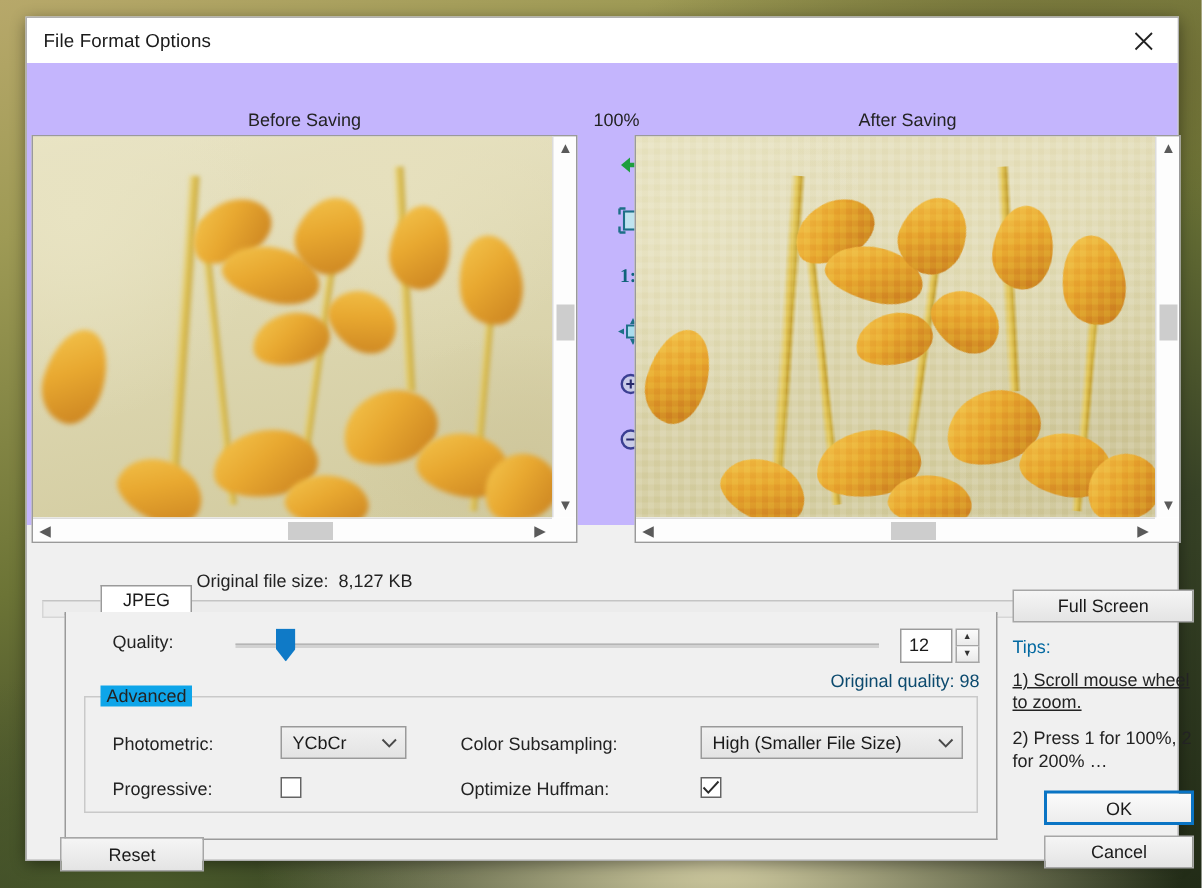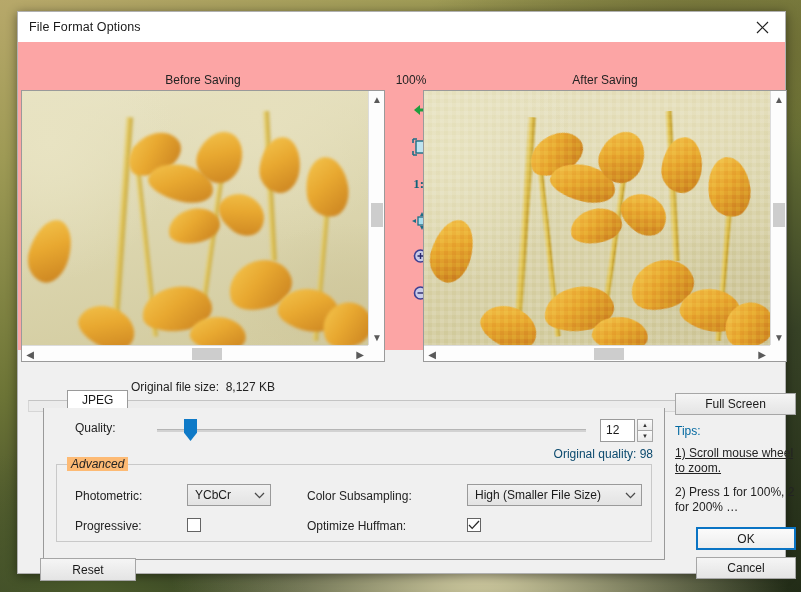--- a/index.html
+++ b/index.html
@@ -50,21 +50,21 @@
     width: 45px; height: 30px;
     display: flex; align-items: center; justify-content: center;
     cursor: default;
   }
   .close-btn svg { display: block; }
 
   
   .preview-zone {
     flex: 0 0 308px;
     position: relative;
-    background: #fca5a5;
+    background: #c4b5fd;
   }
   .pane-caption {
     position: absolute;
     font-size: 12px;
     color: #232323;
     text-align: center;
     top: 31px;
   }
   .zoom-label {
     position: absolute;
@@ -304,25 +304,24 @@
   
   .groupbox {
     position: absolute;
     left: 38px; top: 76px;
     width: 596px; height: 78px;
     border: 1px solid #c9c9c9;
   }
   .groupbox-title {
     position: absolute;
     left: 10px; top: -8px;
-    background: #fdba74;
+    background: #0ea5e9;
     padding: 0 4px;
     font-size: 12px;
     color: #232323;
-    font-style: italic;
   }
   .gb-label {
     position: absolute;
     font-size: 12px; color: #232323;
   }
   .combo {
     position: absolute;
     height: 22px;
     border: 1px solid #9a9a9a;
     background: linear-gradient(#f1f1f1, #e3e3e3);

